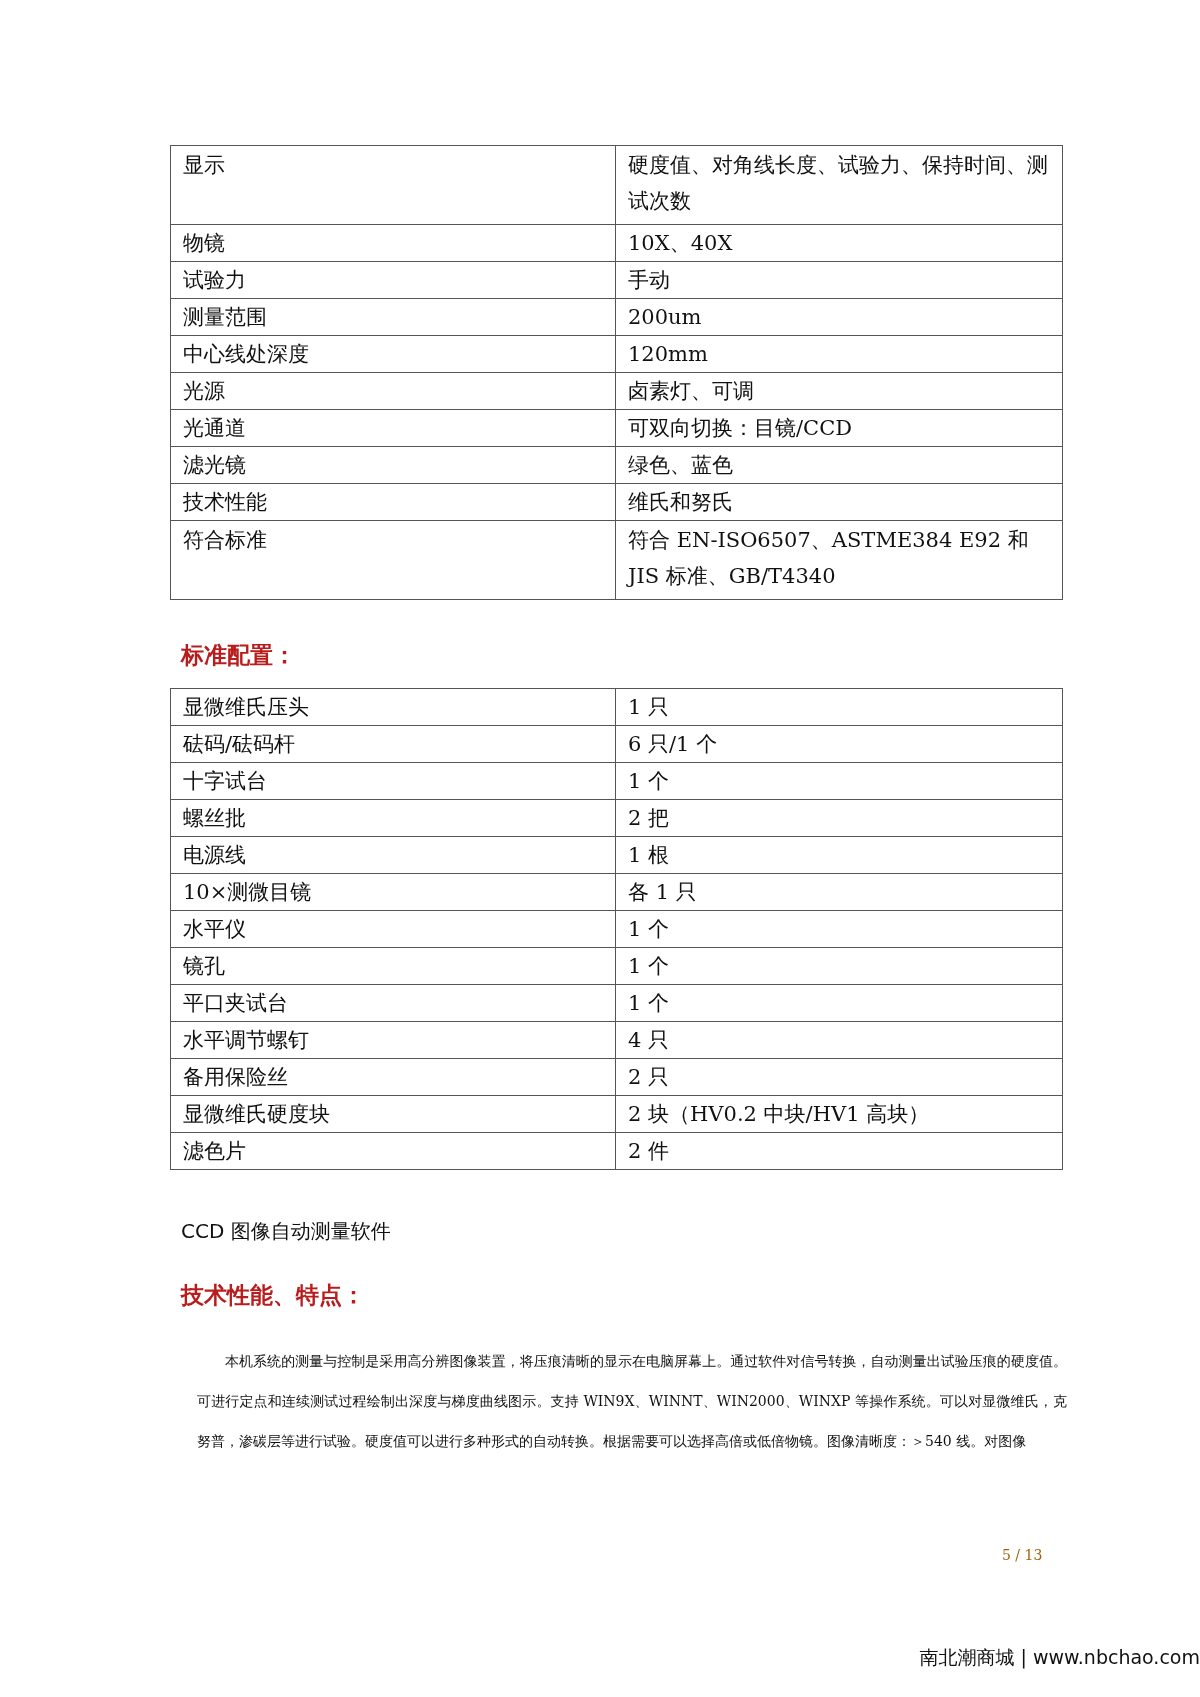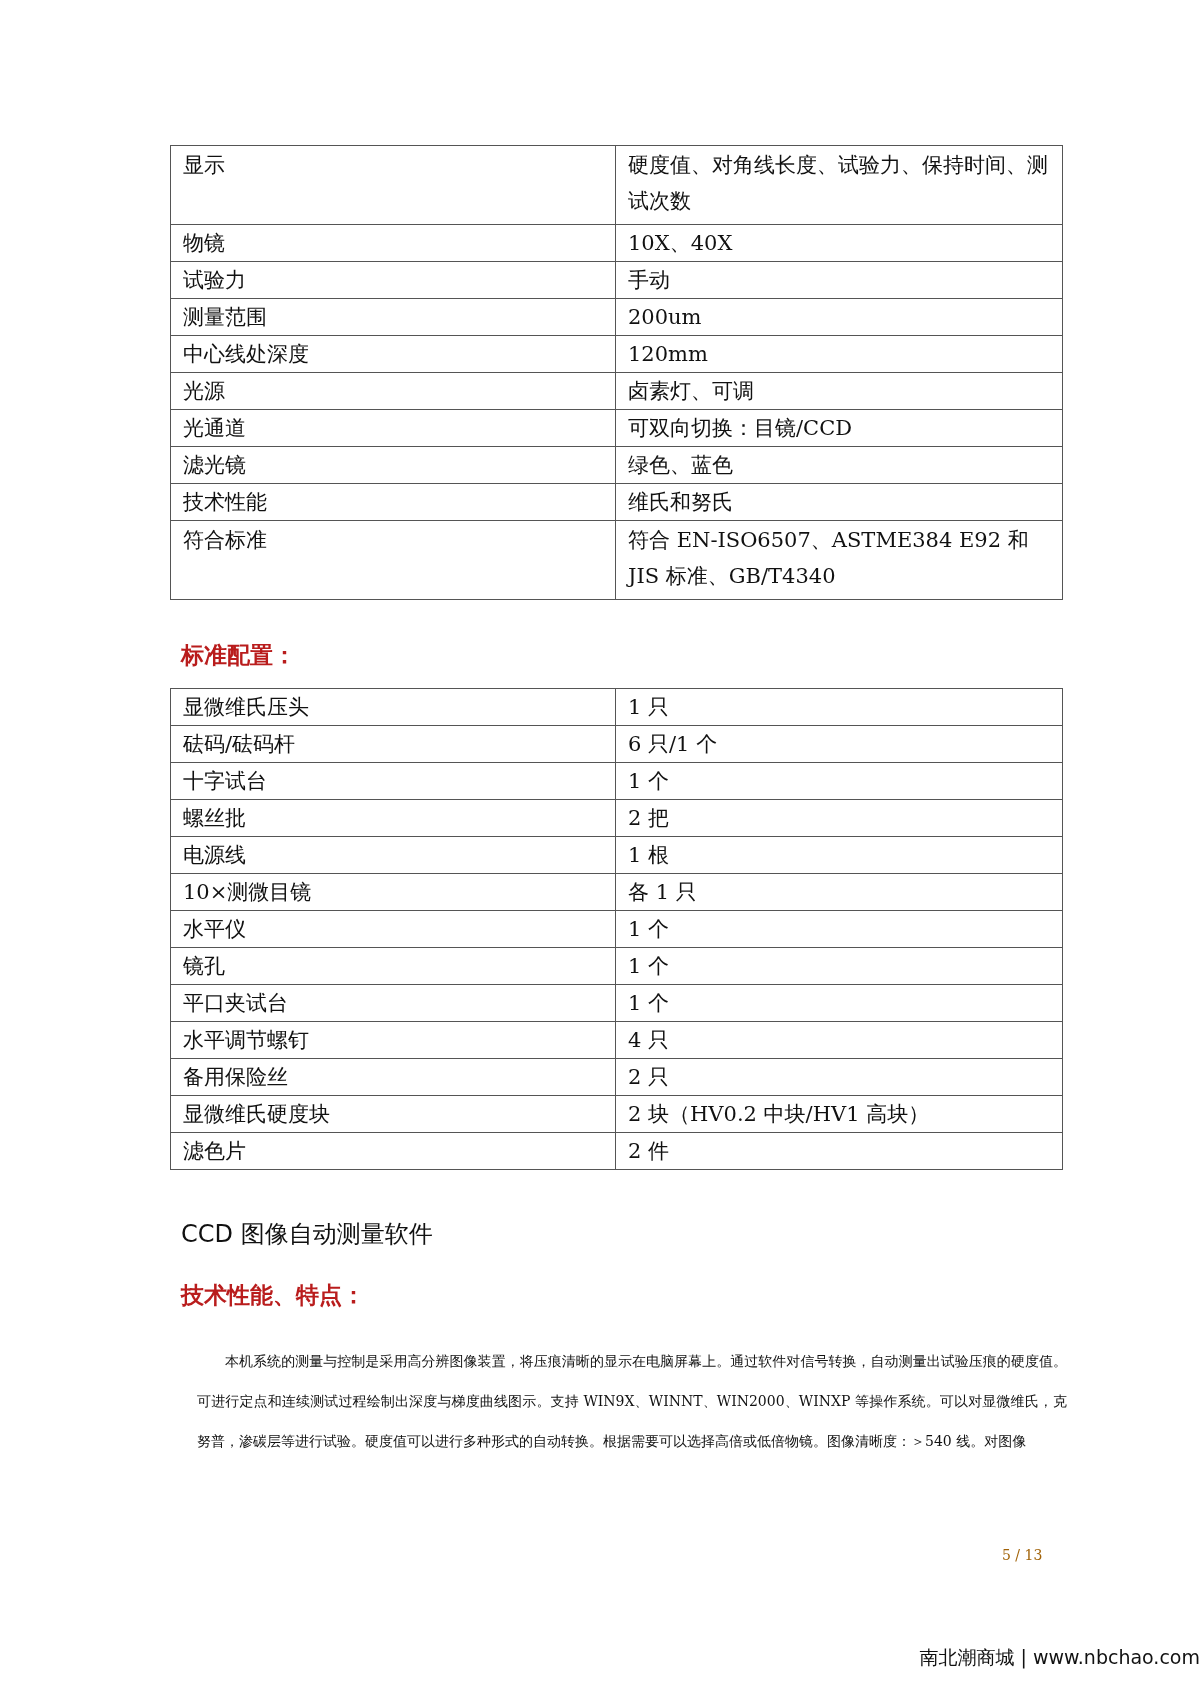--- a/index.html
+++ b/index.html
@@ -24,21 +24,21 @@
   #table1 { top: 145px; }
   #table2 { top: 688px; border-radius: 12px; }
   .h-sub {
     position: absolute; left: 181px;
     font-family: "DejaVu Sans", "Liberation Sans", sans-serif;
     font-size: 23px; font-weight: bold; color: #b91c1c;
   }
   .h-main {
     position: absolute; left: 181px;
     font-family: "DejaVu Sans", "Liberation Sans", sans-serif;
-    font-size: 24px; color: #111;
+    font-size: 20px; color: #111;
   }
   .para {
     position: absolute; left: 181px; width: 870px;
     font-size: 14px; line-height: 40px; text-align: justify;
     text-indent: 2em; margin: 16px;
   }
   .pagenum {
     position: absolute; left: 1002px; top: 1547px;
     font-size: 14px; color: #a16207;
   }

